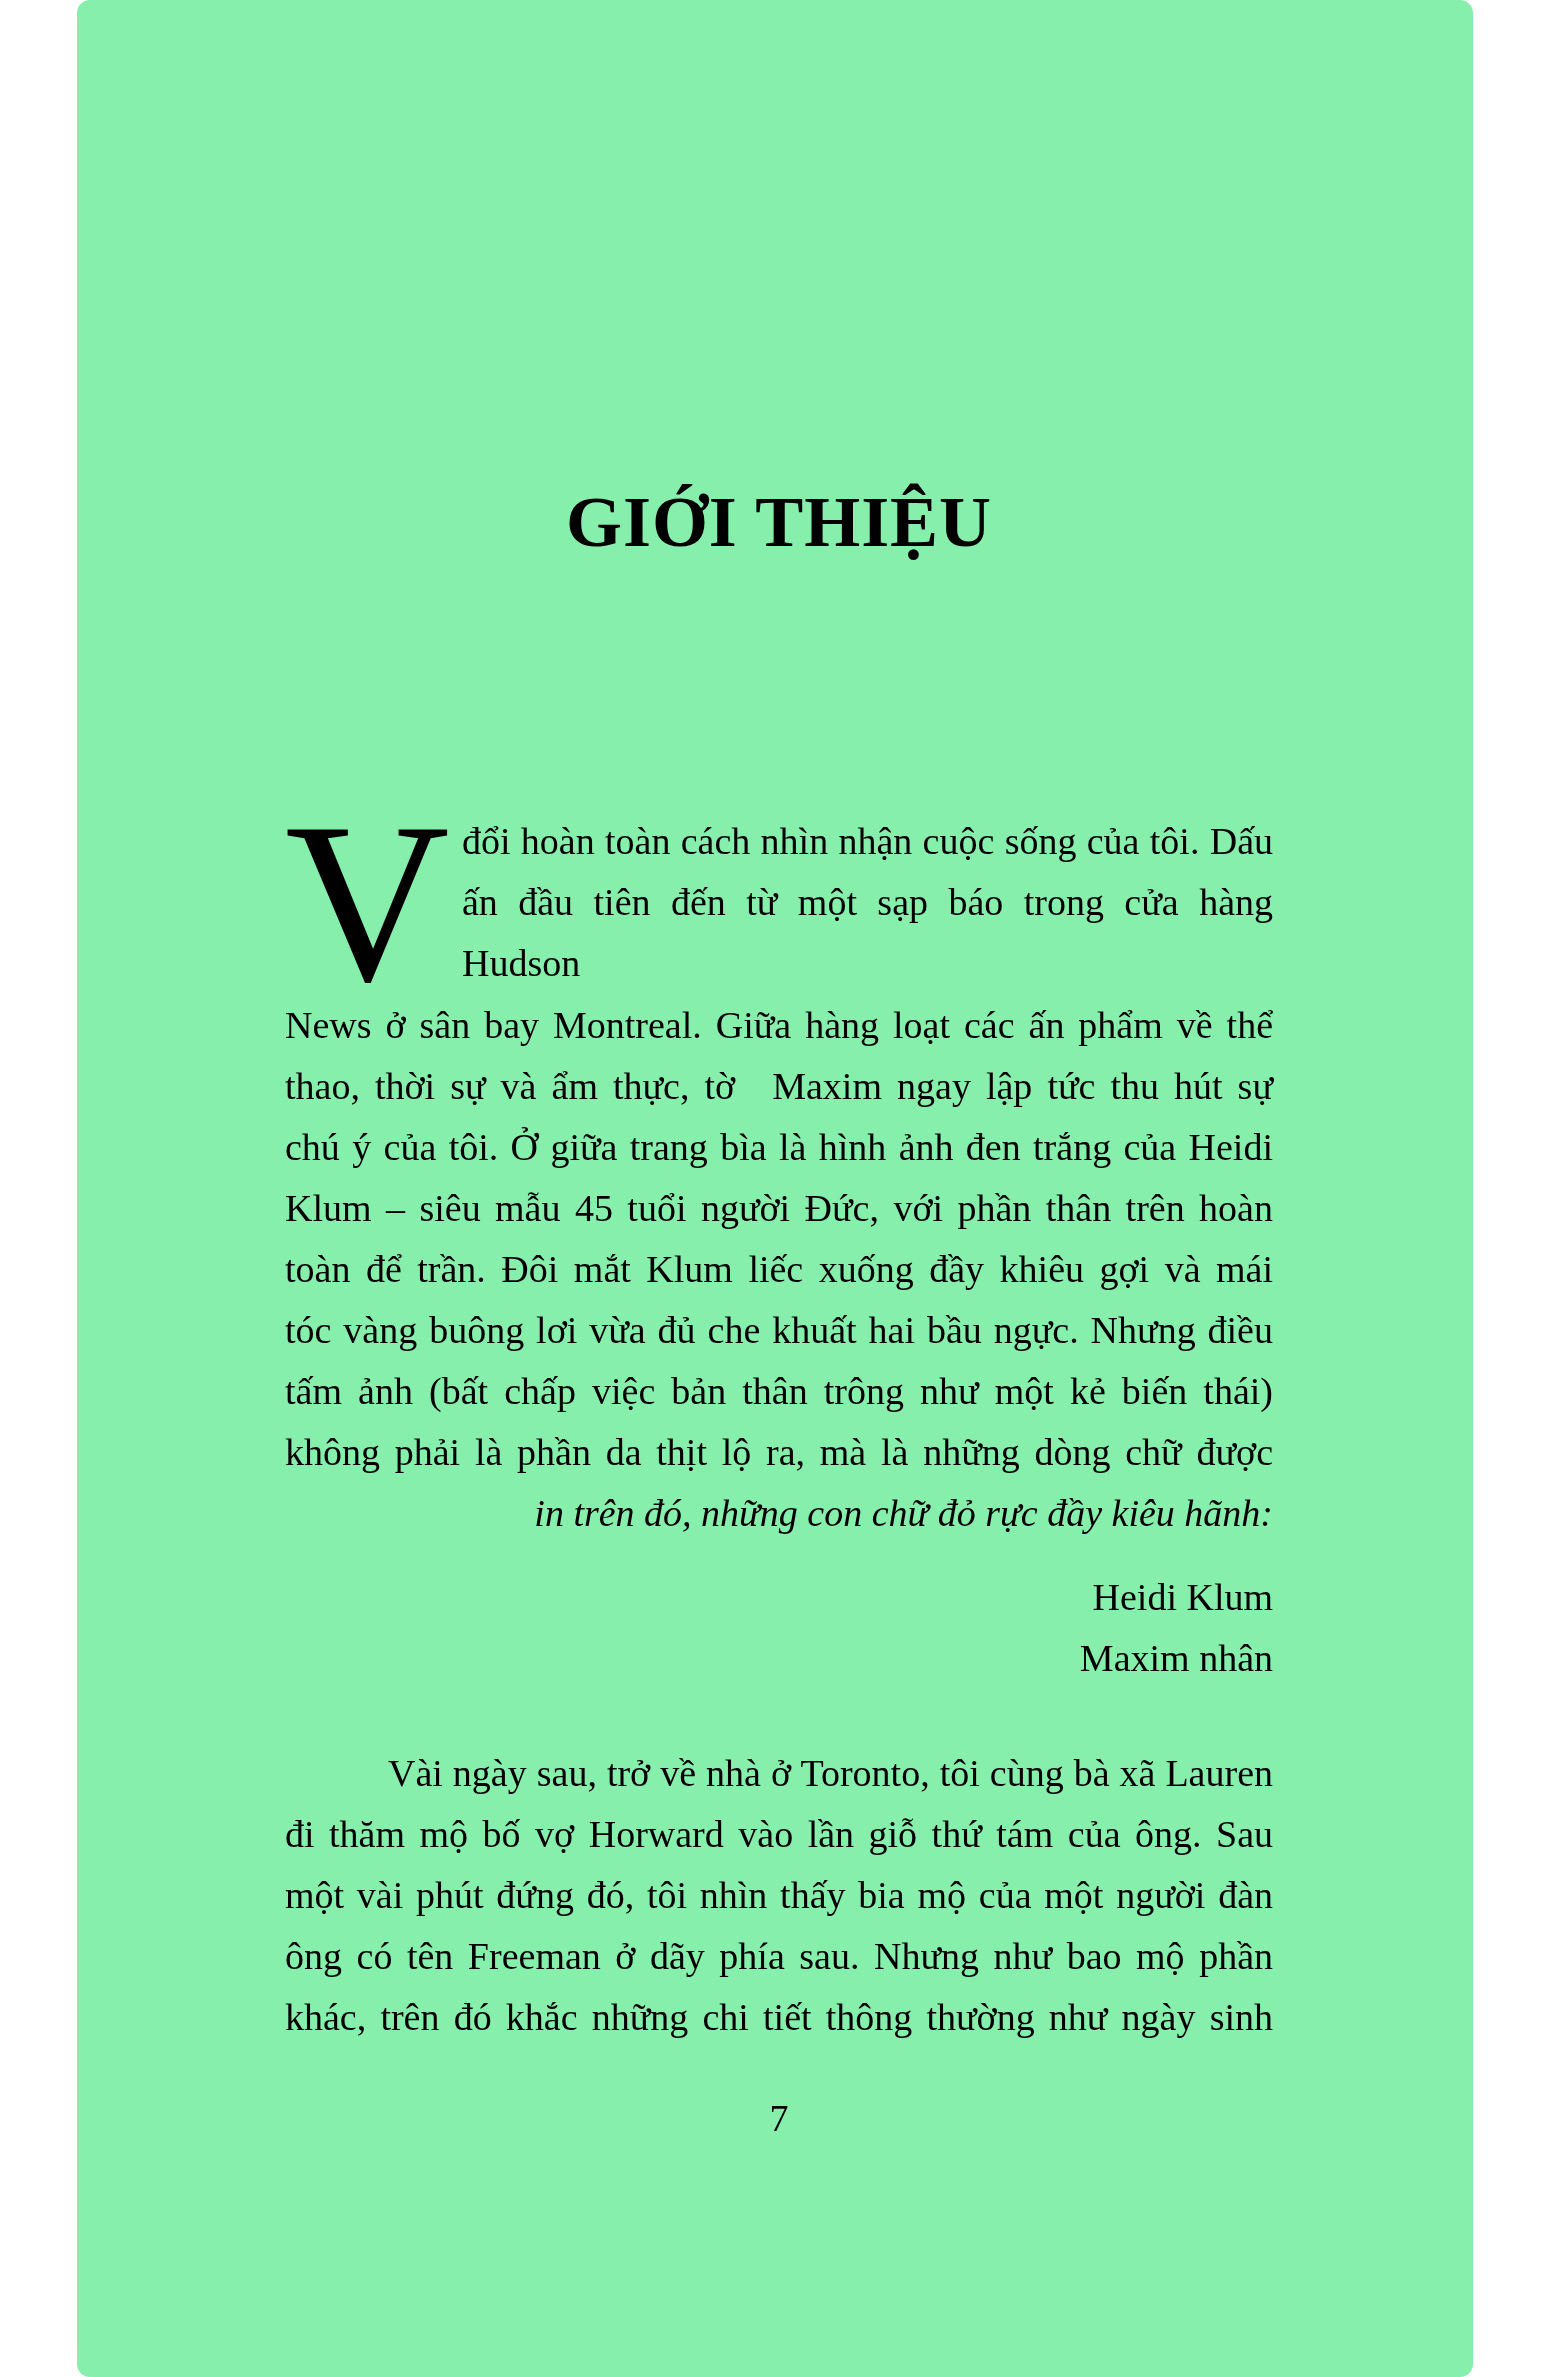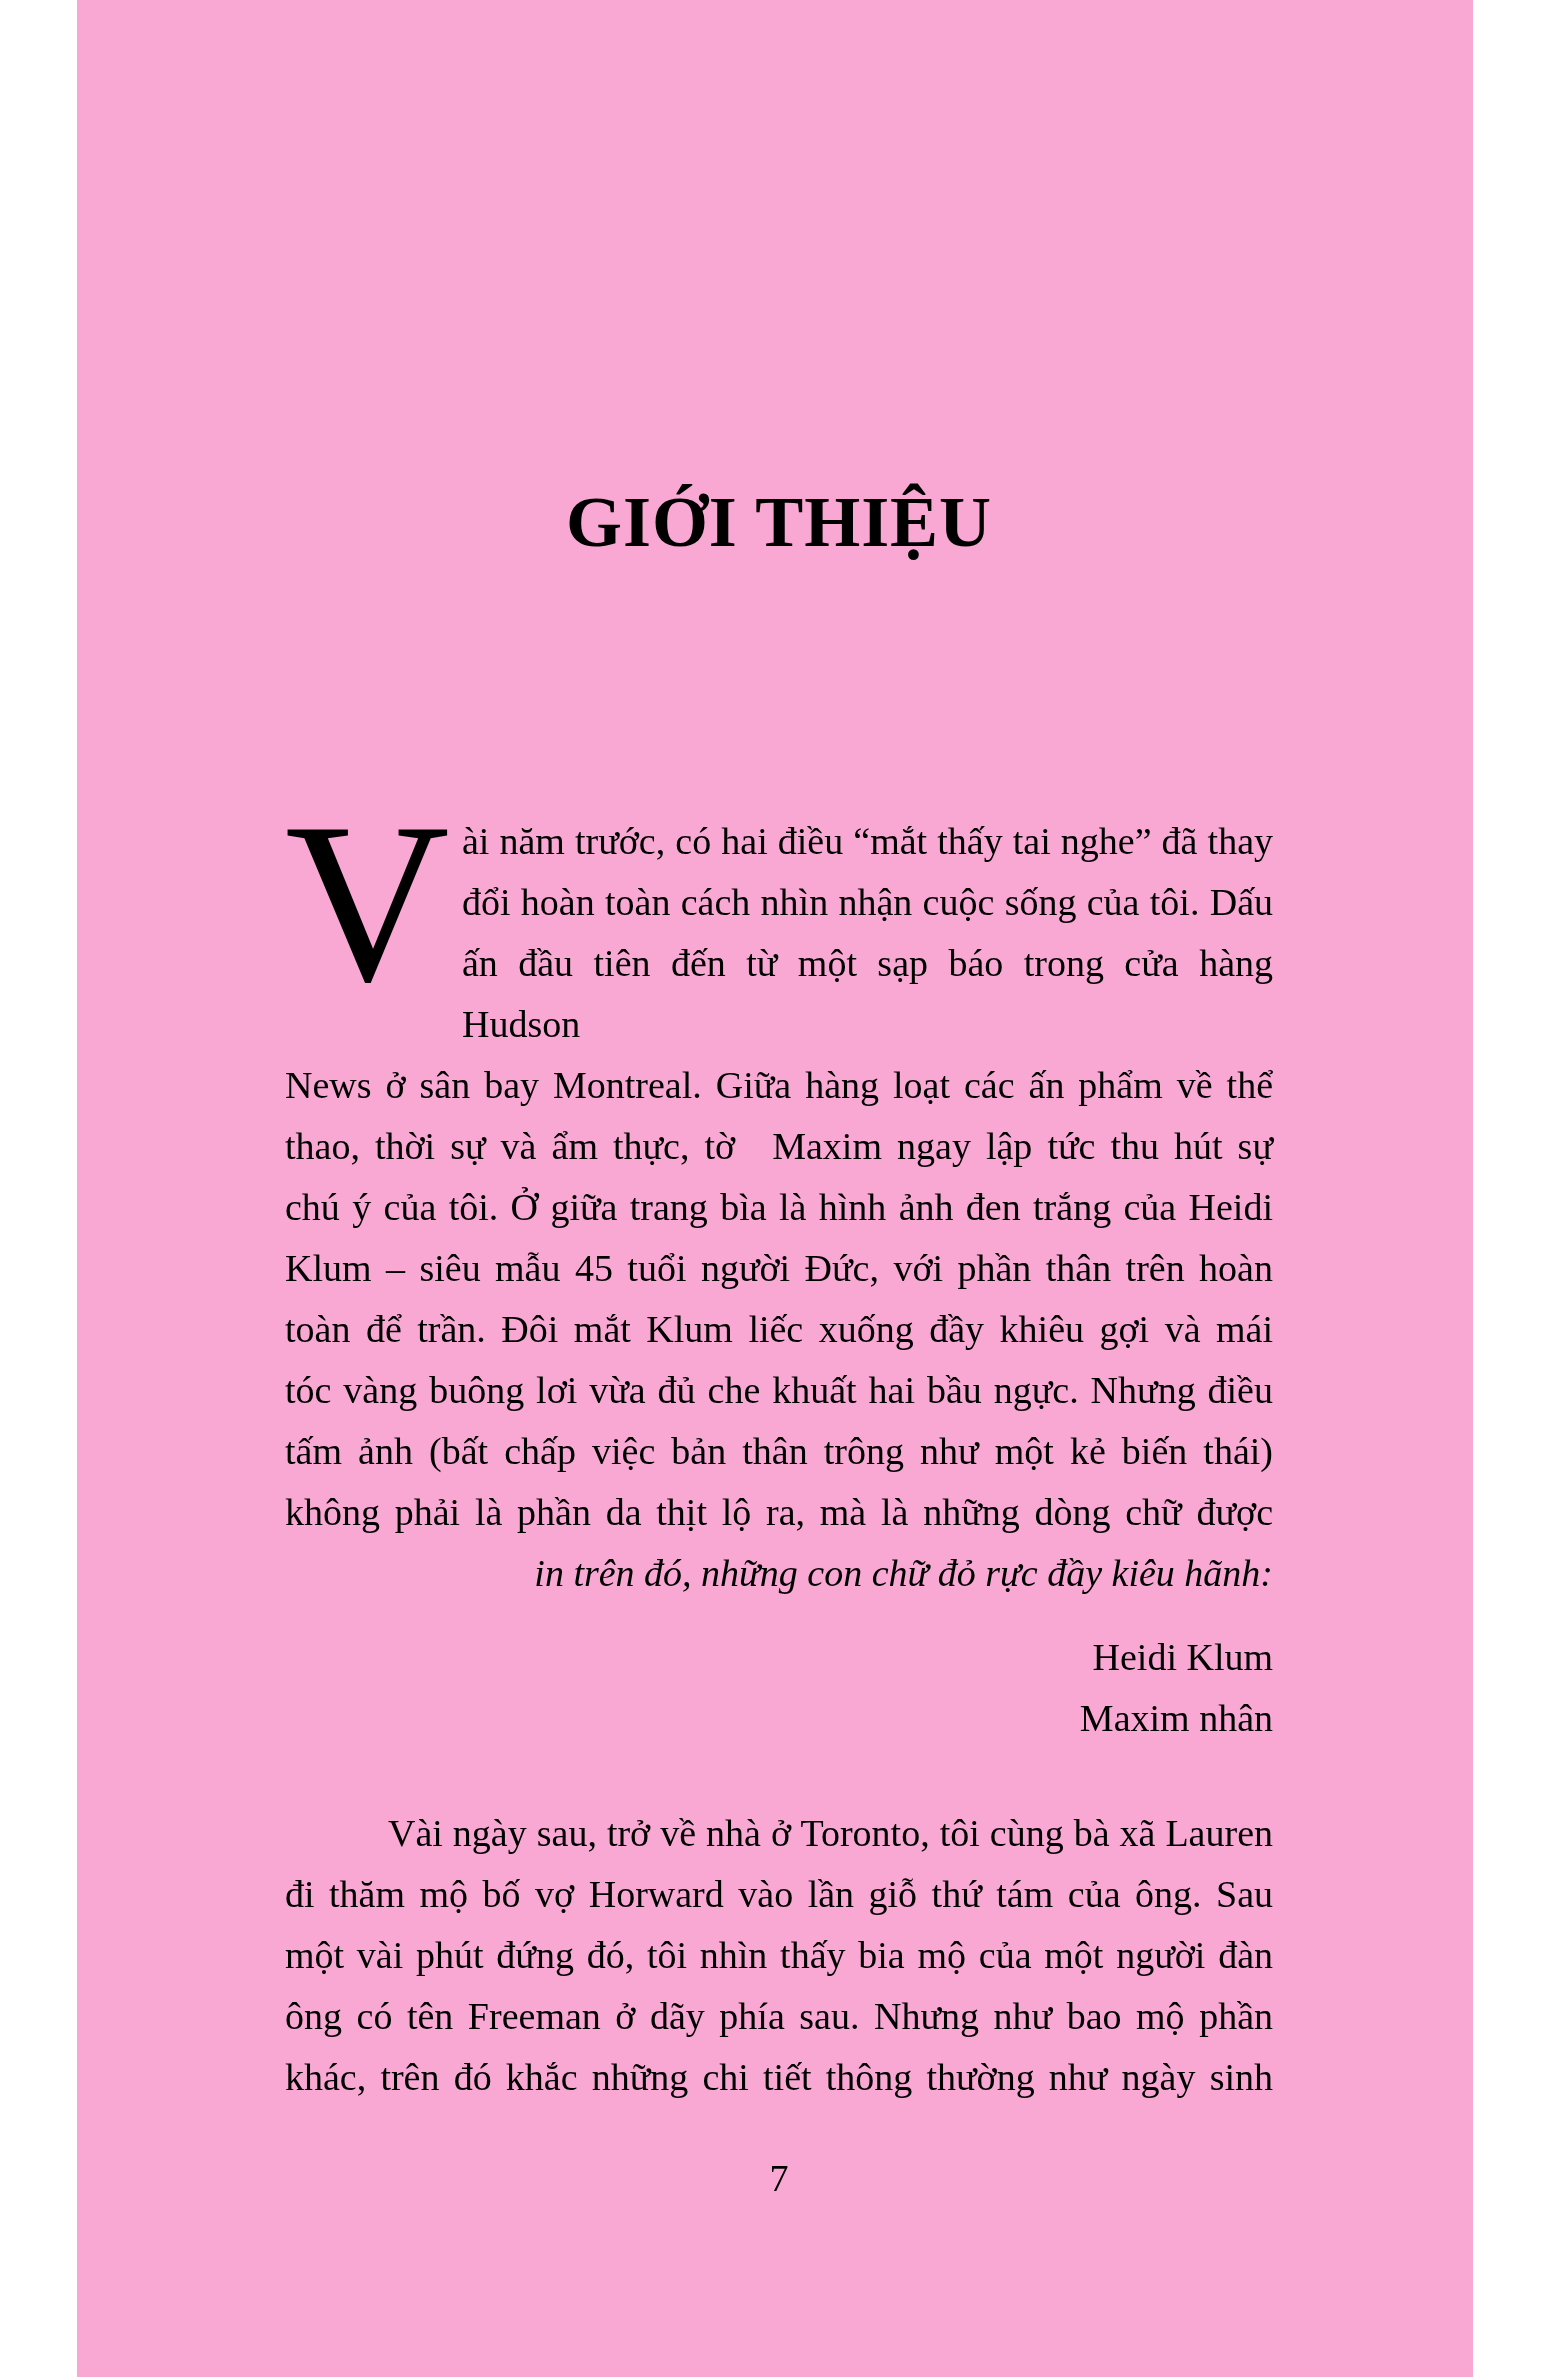--- a/index.html
+++ b/index.html
@@ -7,26 +7,27 @@
     padding: 0;
     background: #ffffff;
   }
   .page {
     position: relative;
     width: 1396px;
     height: 2377px;
     box-sizing: border-box;
     margin: 0 auto;
     padding: 480px 200px 0 208px;
-    background: #f9a8d4;
+    background: #86efac;
     color: #000000;
     font-family: "Liberation Serif", serif;
     font-size: 38px;
     line-height: 61px;
     overflow: hidden;
+    border-radius: 13px;
   }
   .chapter-title {
     margin: 0 0 247px 0;
     text-align: center;
     font-family: "Liberation Serif", serif;
     font-weight: bold;
     font-size: 72px;
     line-height: 84px;
     letter-spacing: 0.9px;
   }
@@ -76,21 +77,20 @@
 <body>
 
 <div class="page">
 
   <h1 class="chapter-title">GIỚI THIỆU</h1>
 
   <section>
     <div class="p1-head">
       <div class="dropcap">V</div>
       <div class="p1-side">
-        <div class="jline">ài năm trước, có hai điều “mắt thấy tai nghe” đã thay</div>
         <div class="jline">đổi hoàn toàn cách nhìn nhận cuộc sống của tôi. Dấu</div>
         <div class="jline">ấn đầu tiên đến từ một sạp báo trong cửa hàng Hudson</div>
       </div>
     </div>
     <div class="jline">News ở sân bay Montreal. Giữa hàng loạt các ấn phẩm về thể</div>
     <div class="jline"><span>thao, thời sự và ẩm thực, tờ </span><span class="italic">Maxim</span><span> ngay lập tức thu hút sự</span></div>
     <div class="jline">chú ý của tôi. Ở giữa trang bìa là hình ảnh đen trắng của Heidi</div>
     <div class="jline">Klum – siêu mẫu 45 tuổi người Đức, với phần thân trên hoàn</div>
     <div class="jline">toàn để trần. Đôi mắt Klum liếc xuống đầy khiêu gợi và mái</div>
     <div class="jline">tóc vàng buông lơi vừa đủ che khuất hai bầu ngực. Nhưng điều</div>

